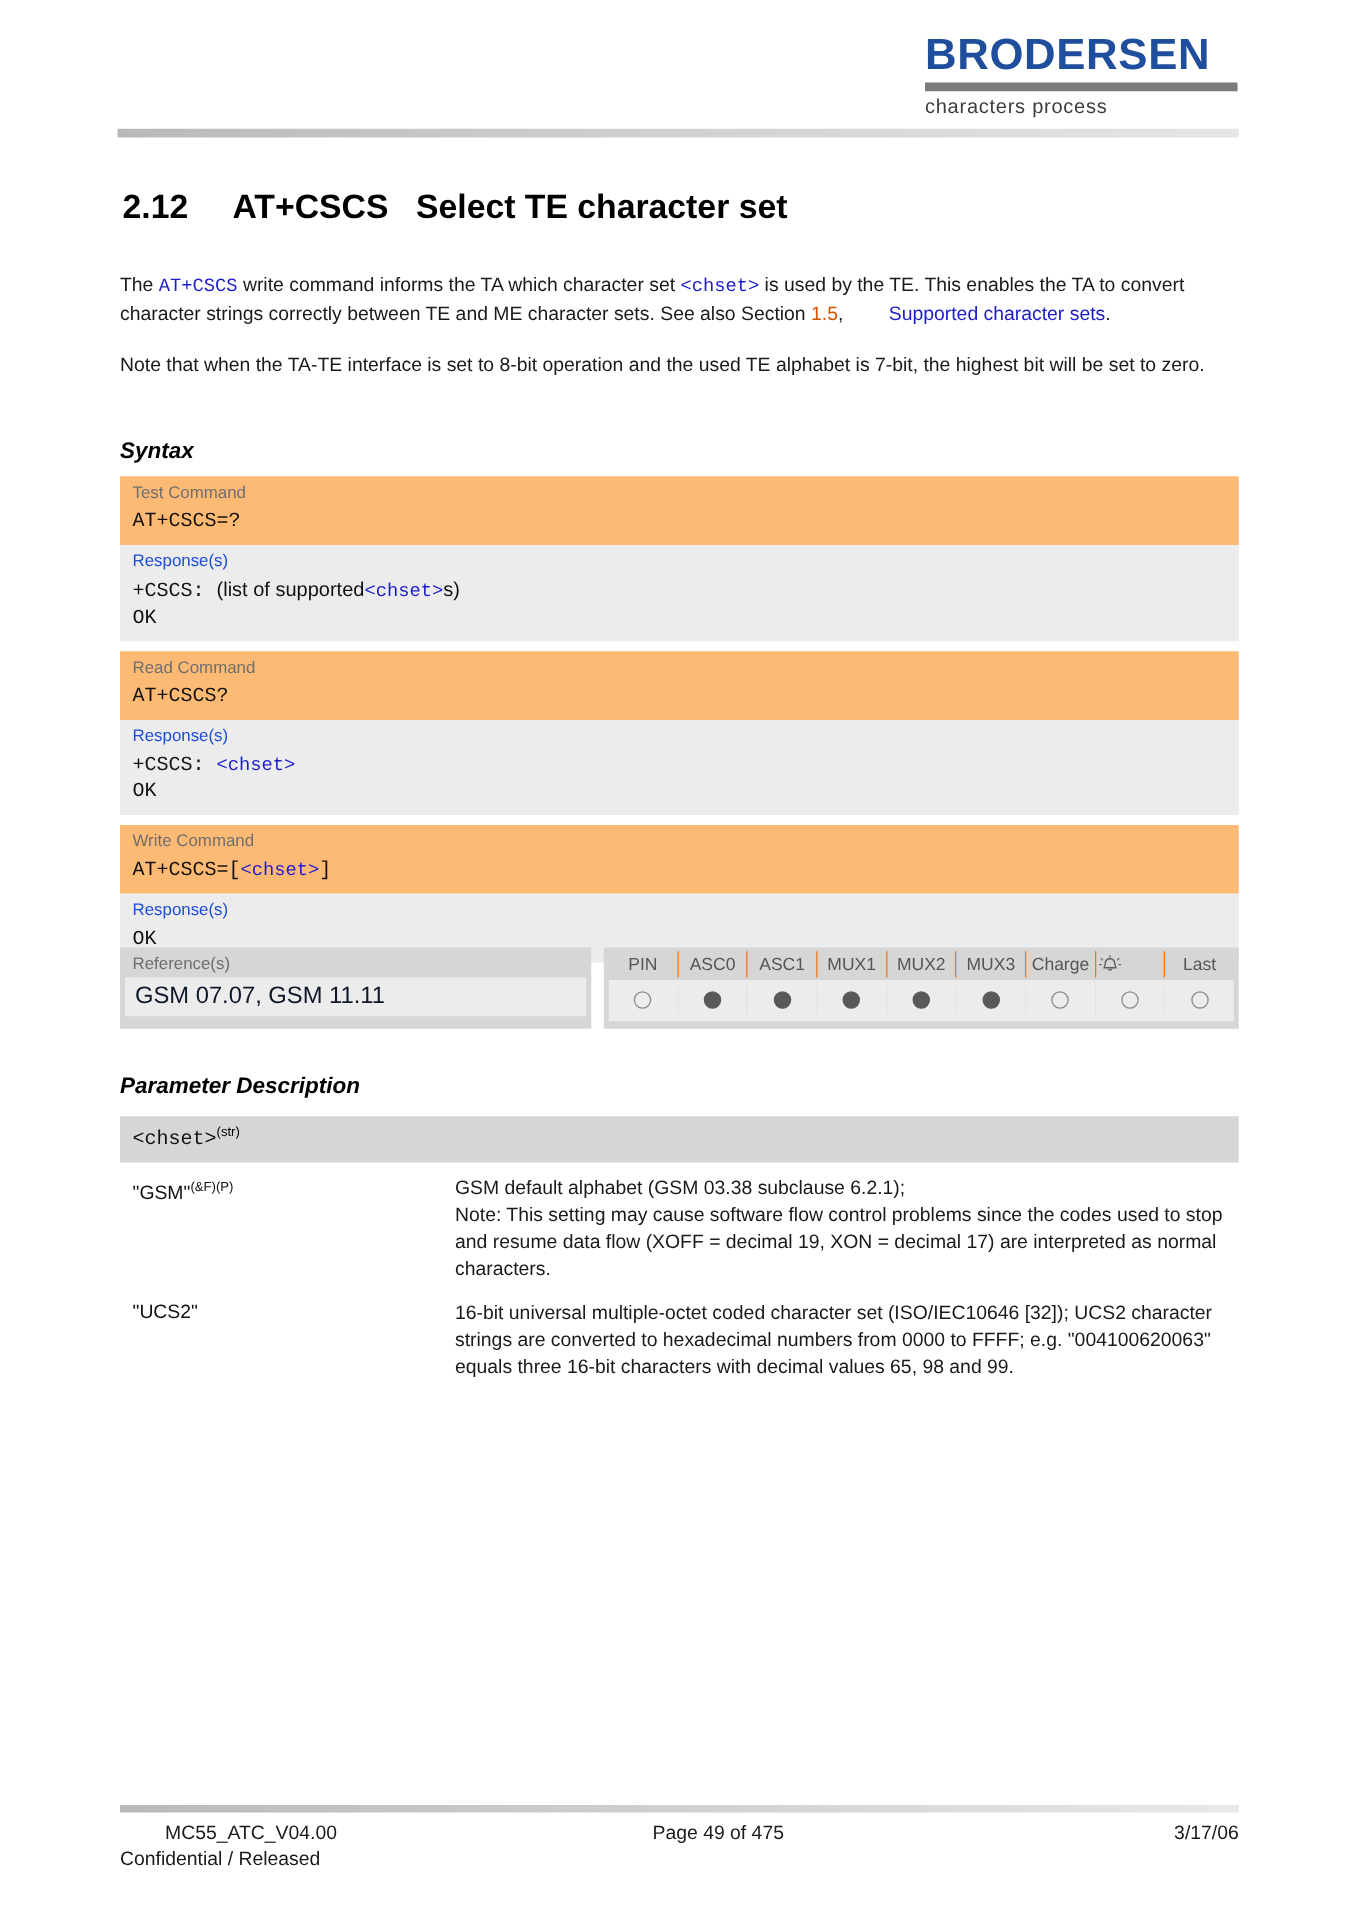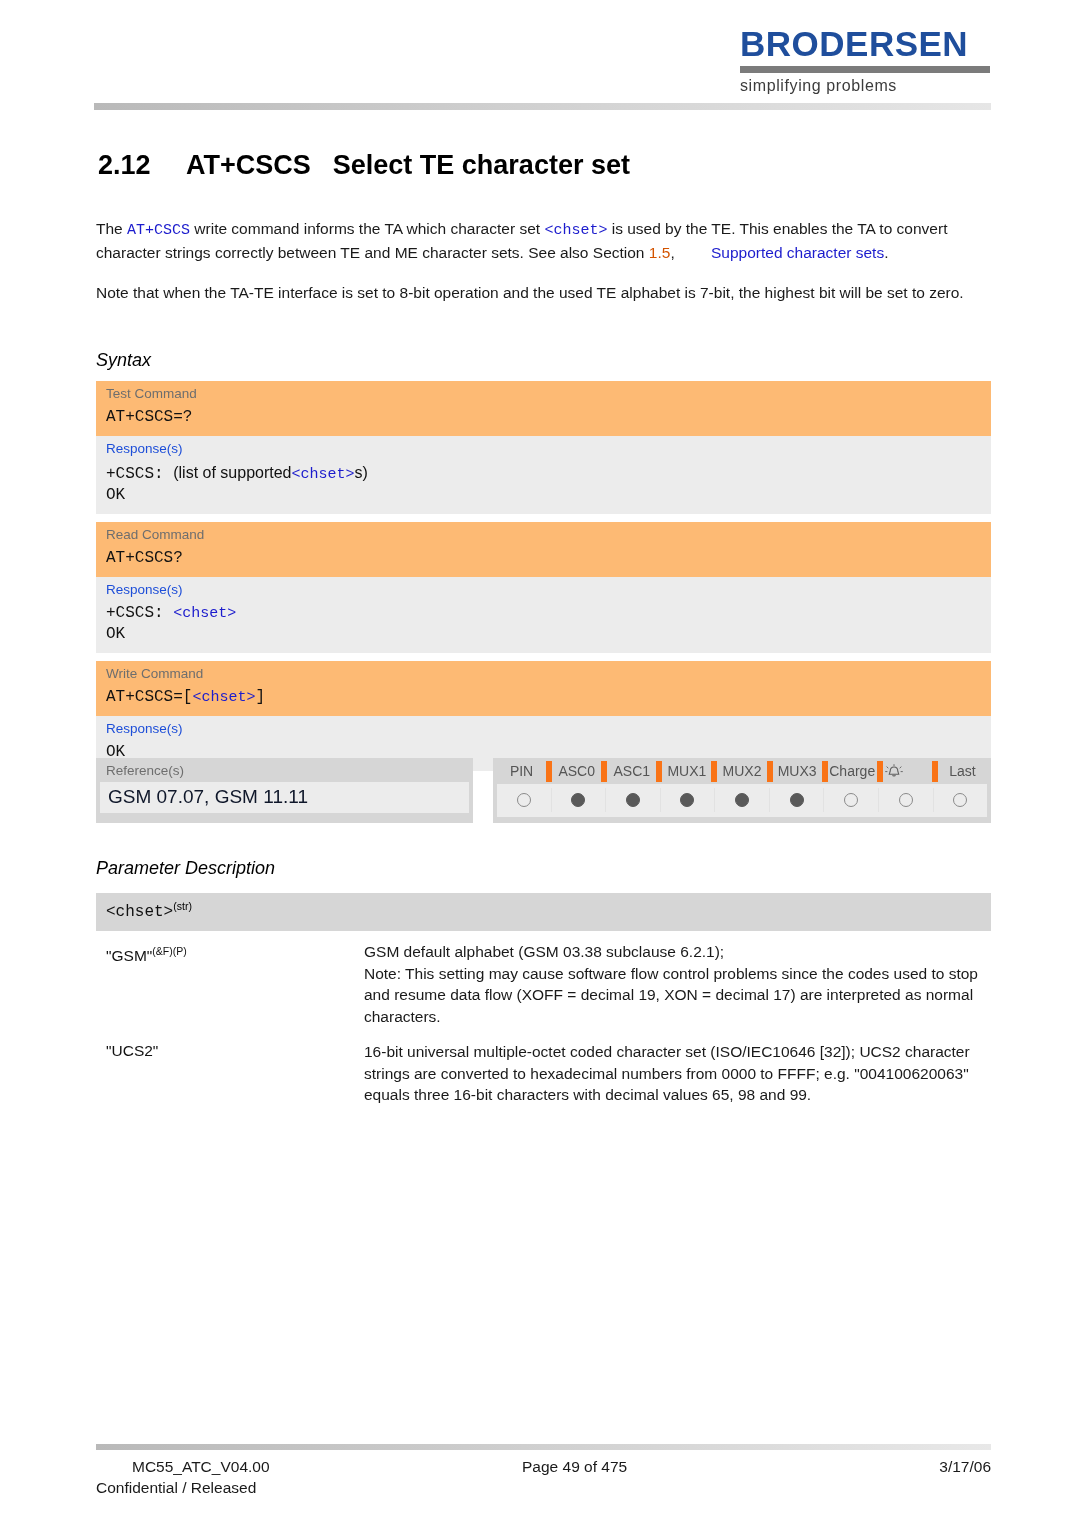--- a/index.html
+++ b/index.html
@@ -93,21 +93,21 @@
     font-size: 15px;
   }
   .xref-num  { color: #d35400; }
   .xref-link { color: #1c1ccd; margin-left: 32px; }
 
   
   .sub-head {
     position: absolute;
     left: 96px;
     font-size: 18px;
-    font-weight: normal;
+    font-weight: bold;
     font-style: italic;
     color: #000000;
   }
   #syntax-head { top: 350px; }
   #param-head  { top: 858px; }
 
   
   .syntax-table {
     position: absolute;
     left: 96px;
@@ -133,21 +133,21 @@
   .resp-band .row-label { color: #1d4ed8; }
   .prop-paren   { font-family: "Liberation Sans", sans-serif; font-size: 16px; text-align: center; }
 
   
   .ref-ind-row {
     position: absolute;
     left: 96px;
     top: 758px;
     width: 895px;
     display: flex;
-    gap: 20px;
+    gap: 10px;
   }
   .ref-box {
     width: 377px;
     background: #d6d6d6;
     padding-bottom: 6px;
   }
   .ref-value {
     background: #ececec;
     margin: 0 4px;
     padding: 4px 8px 5px 8px;
@@ -161,21 +161,21 @@
   }
   .ind-head {
     display: flex;
     padding: 3px 4px 2px 4px;
   }
   .ind-head > div {
     flex: 1;
     text-align: center;
     font-size: 14px;
     color: #555555;
-    border-right: 6px solid #f97316;
+    border-right: 1px solid #f97316;
     padding: 2px 0 3px 0;
     white-space: nowrap;
   }
   .ind-head > div:last-child { border-right: none; }
   .ind-cells {
     display: flex;
     background: #ececec;
     margin: 0 4px;
     padding: 4px 0 5px 0;
   }
@@ -255,21 +255,21 @@
   .f-center { width: 330px; }
   .f-right  { flex: 1; text-align: right; }
 </style>
 </head>
 <body>
 
 <div class="page-header">
   <div class="logo-block">
     <div class="logo-word">BRODERSEN</div>
     <div class="logo-rule"></div>
-    <div class="logo-tag">simplifying problems</div>
+    <div class="logo-tag">characters process</div>
   </div>
 </div>
 <div class="header-rule"></div>
 
 <div class="section-title">
   <span class="num">2.12</span><span class="cmd">AT+CSCS</span><span>Select TE character set</span>
 </div>
 
 <div class="body-text" id="intro-para">
   <span>The </span><span class="mono-blue">AT+CSCS</span><span> write command informs the TA which character set </span><span class="mono-blue">&lt;chset&gt;</span><span> is used by the TE. This enables the TA to convert character strings correctly between TE and ME character sets. See also Section </span><span class="xref-num">1.5</span><span>, </span><span class="xref-link">Supported character sets</span><span>.</span>

